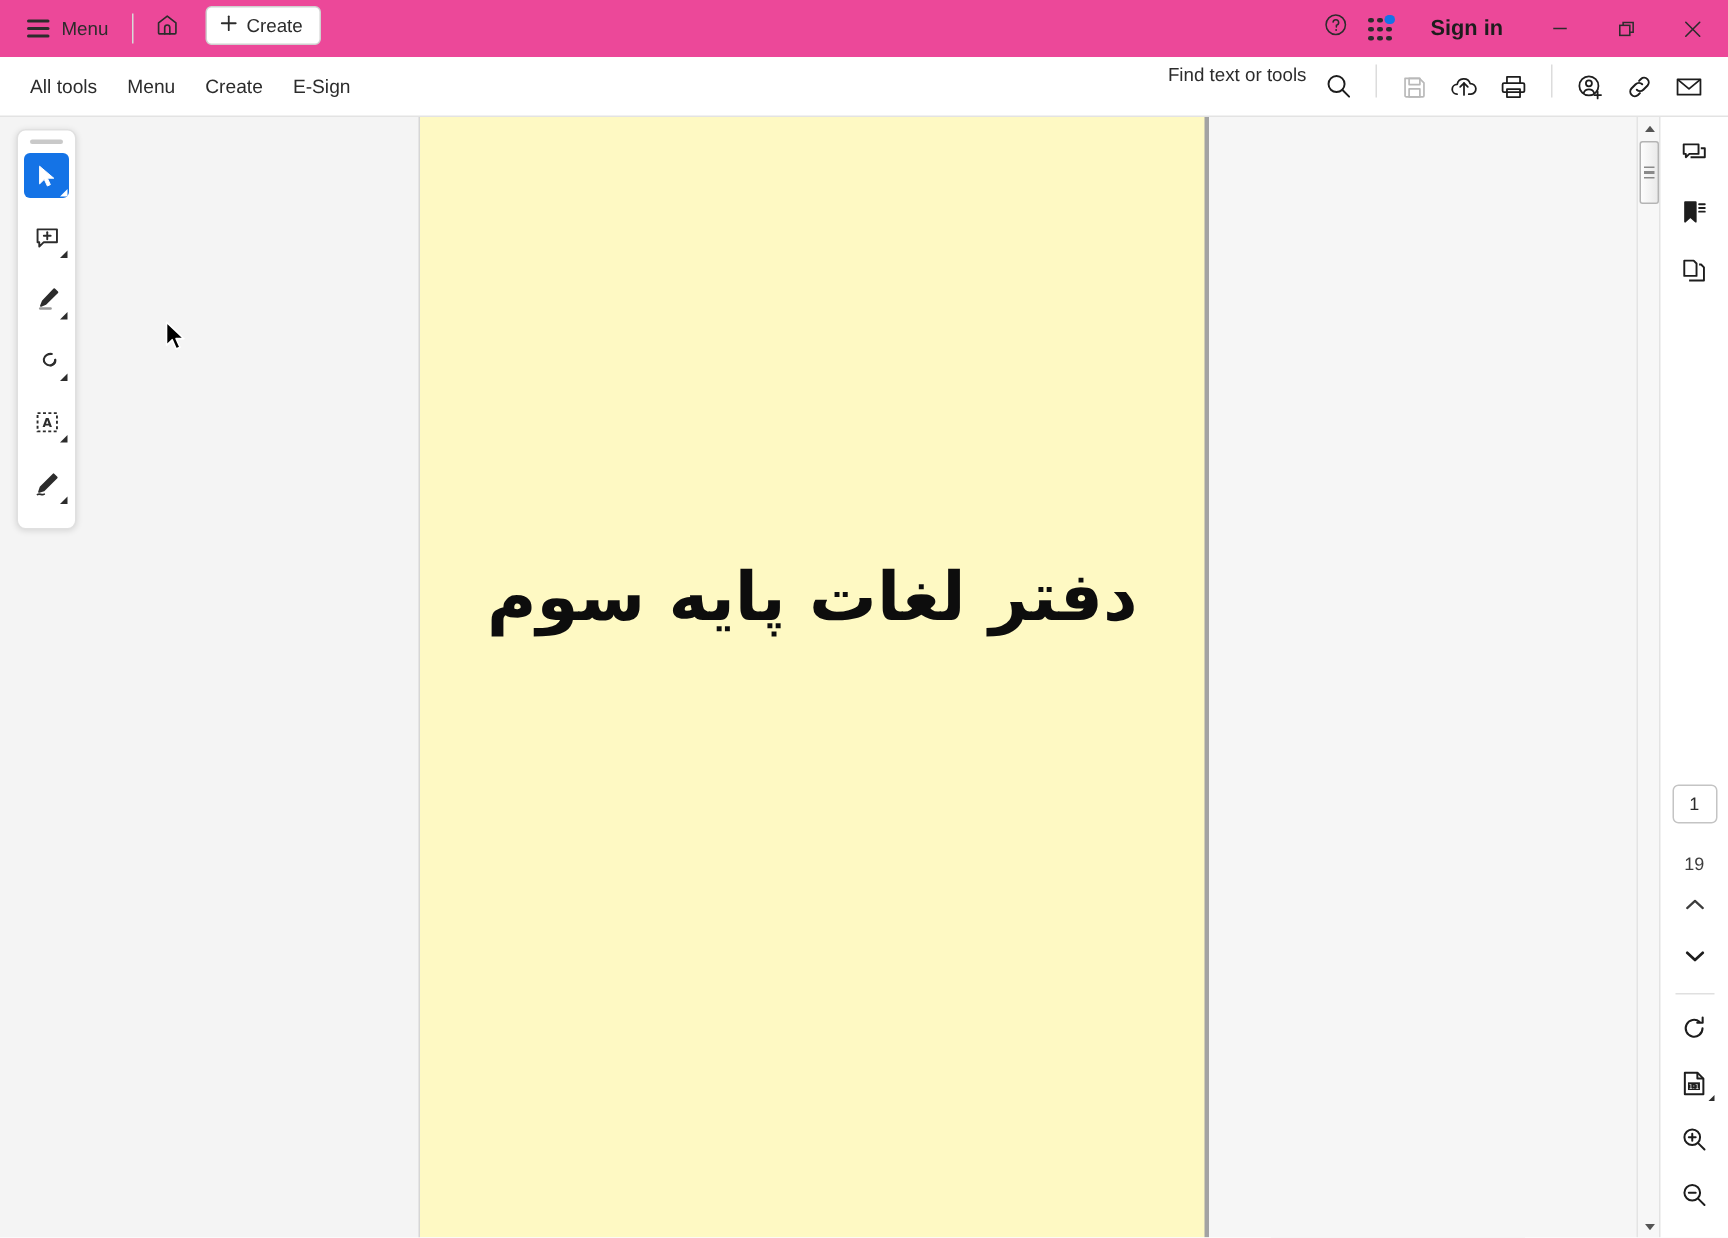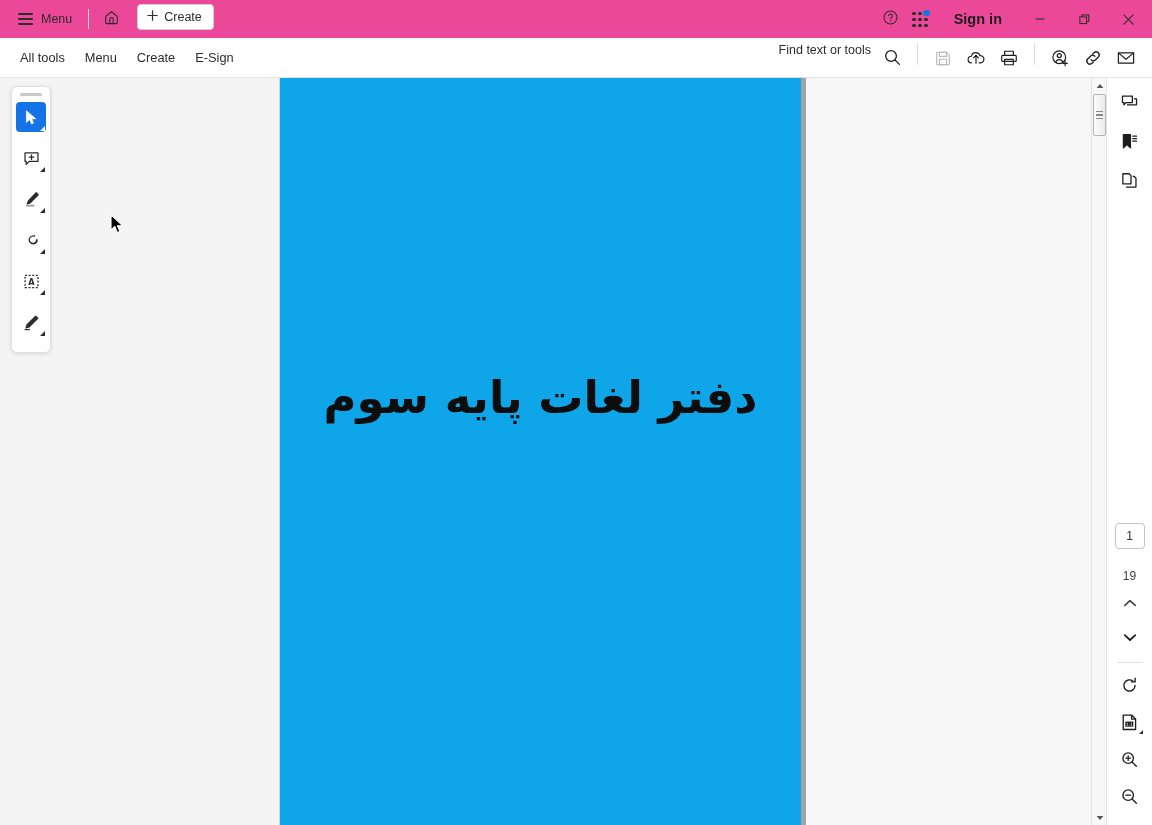--- a/index.html
+++ b/index.html
@@ -108,22 +108,22 @@
     border-left: 5px solid transparent;
     border-bottom: 5px solid #2c2c2c;
   }
   .tool-btn.active .tri { border-bottom-color: #ffffff; }
 
   .cursor-arrow { position: absolute; left: 110px; top: 136px; pointer-events: none; }
 
   
   .viewport { flex: 1; background: #f6f6f6; position: relative; overflow: hidden; display: flex; }
   .page {
-    width: 526px; background: #0ea5e9;
-    border-right: 5px solid #a3a3a3;
+    width: 526px; background: #fef9c3;
+    border-right: 3px solid #a3a3a3;
     position: relative;
   }
   .page-title-text {
     position: absolute; left: 0; right: 0; top: 292px;
     text-align: center;
     font-family: "DejaVu Sans", "Liberation Sans", sans-serif;
     font-size: 45px; font-weight: bold; color: #0d0d0d;
     direction: rtl; line-height: 1.25;
   }
 

